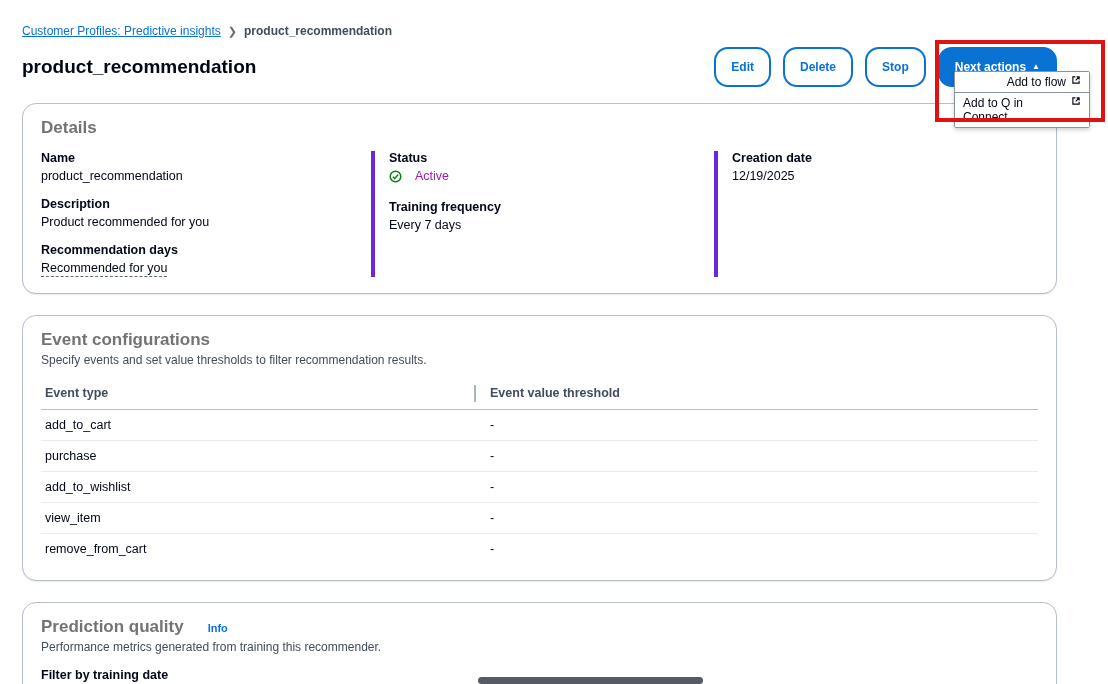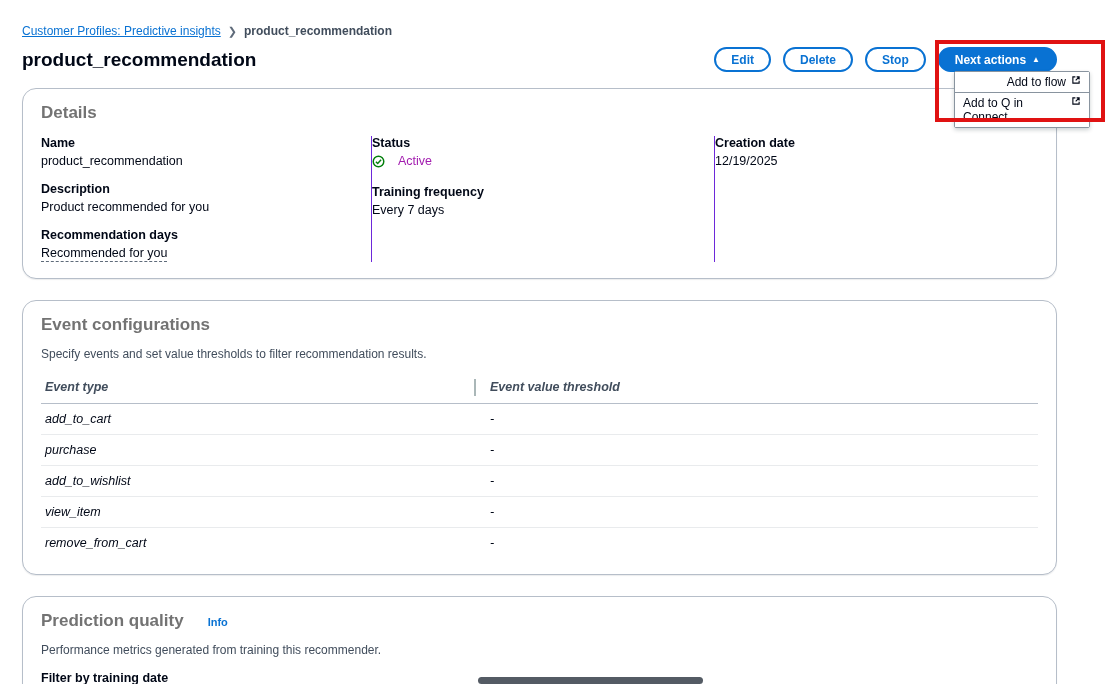--- a/index.html
+++ b/index.html
@@ -18,52 +18,52 @@
   .breadcrumb { font-size: 12px; display: flex; align-items: center; gap: 7px; margin-bottom: 9px; }
   .breadcrumb a { color: #0972d3; text-decoration: underline; cursor: pointer; }
   .crumb-sep { color: #5f6b7a; font-size: 11px; }
   .crumb-current { color: #414d5c; font-weight: 700; }
 
   
   .title-row { display: flex; align-items: center; margin-bottom: 16px; }
   h1 { font-size: 19px; font-weight: 700; color: #000716; }
   .actions { margin-left: auto; display: flex; gap: 12px; align-items: center; }
   .btn {
-    height: 25px; padding: 0 15px; border-radius: 14px;
+    height: 40px; padding: 0 15px; border-radius: 14px;
     border: 2px solid #0972d3; background: #ffffff; color: #0972d3;
     font-weight: 700; font-size: 12px; font-family: inherit; cursor: pointer;
     display: inline-flex; align-items: center; gap: 6px; white-space: nowrap;
   }
   .btn.primary { background: #0972d3; border-color: #0972d3; color: #ffffff; }
   .caret-up { font-size: 8px; line-height: 1; }
 
   
   .card {
     background: #fff; border: 1px solid #b6bec9; border-radius: 14px;
     padding: 14px 18px 16px 18px; margin-bottom: 21px;
     box-shadow: 0 1px 1px rgba(0,28,36,.08);
   }
   .card h2 { font-size: 17px; font-weight: 700; color: #737373; }
-  .card-desc { font-size: 12px; color: #414d5c; margin-top: 12px; }
+  .card-desc { font-size: 12px; color: #414d5c; margin-top: 3px; }
 
   
   .details-grid { display: grid; grid-template-columns: 330px 343px 1fr; margin-top: 13px; }
   .details-col { padding-right: 16px; }
-  .details-col + .details-col { border-left: 1px solid #6d28d9; }
+  .details-col + .details-col { border-left: 4px solid #6d28d9; padding-left: 14px; }
   .field { margin-bottom: 14px; }
   .field:last-child { margin-bottom: 2px; }
   .field-label { font-weight: 700; font-size: 12.5px; margin-bottom: 4px; }
   .field-value { font-size: 12.5px; }
   .status-active { color: #a21caf; display: inline-flex; align-items: center; gap: 13px; }
   .status-active svg { width: 13px; height: 13px; }
   .dashed-term { border-bottom: 1px dashed #5f6b7a; padding-bottom: 1px; cursor: help; }
 
   
   .table { margin-top: 12px; }
-  .t-head, .t-row { display: grid; grid-template-columns: 445px 1fr; font-style: italic; }
+  .t-head, .t-row { display: grid; grid-template-columns: 445px 1fr; }
   .t-head { border-bottom: 1px solid #b6bec9; }
   .t-head .t-cell { font-weight: 700; color: #414d5c; padding: 7px 4px 9px 4px; position: relative; }
   .t-head .t-cell:first-child::after {
     content: ""; position: absolute; right: 10px; top: 6px; width: 2px; height: 17px; background: #aab7b8;
   }
   .t-row { border-bottom: 1px solid #e9ebed; }
   .t-row:last-child { border-bottom: none; }
   .t-cell { font-size: 12.5px; padding: 8px 4px; }
 
   

